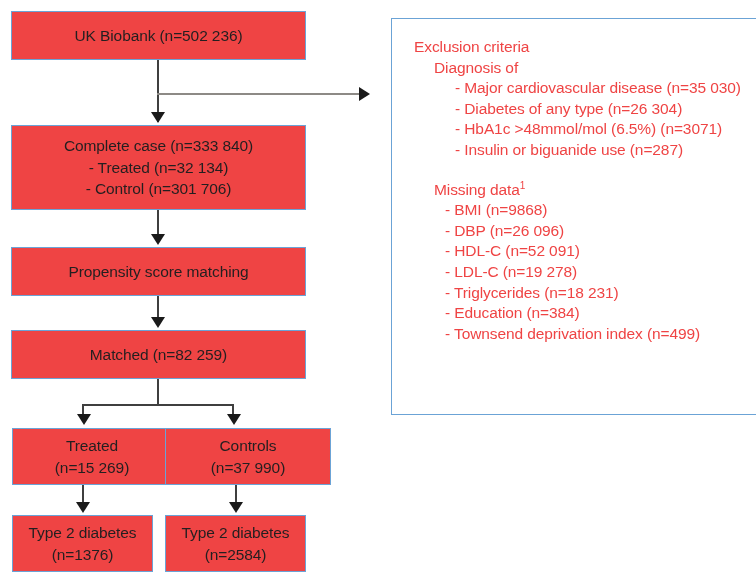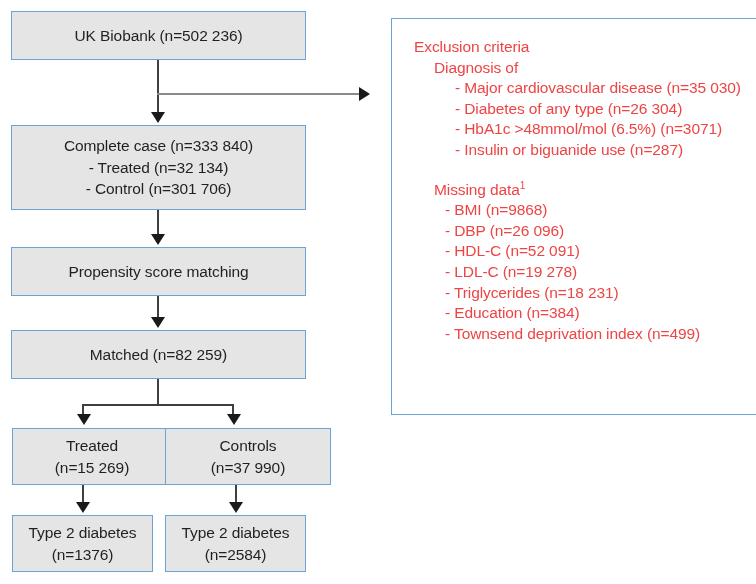--- a/index.html
+++ b/index.html
@@ -19,21 +19,21 @@
     width: 756px;
     height: 584px;
     overflow: hidden;
   }
 
   
   .box {
     position: absolute;
     box-sizing: border-box;
     border: 1.4px solid #6ba3d6;
-    background: #e5e5e5;
+    background: #ef4444;
     display: flex;
     flex-direction: column;
     align-items: center;
     justify-content: center;
     text-align: left;
     font-size: 15.5px;
     line-height: 1.38;
     color: #231f20;
     letter-spacing: -0.1px;
     padding: 2px 12px;

